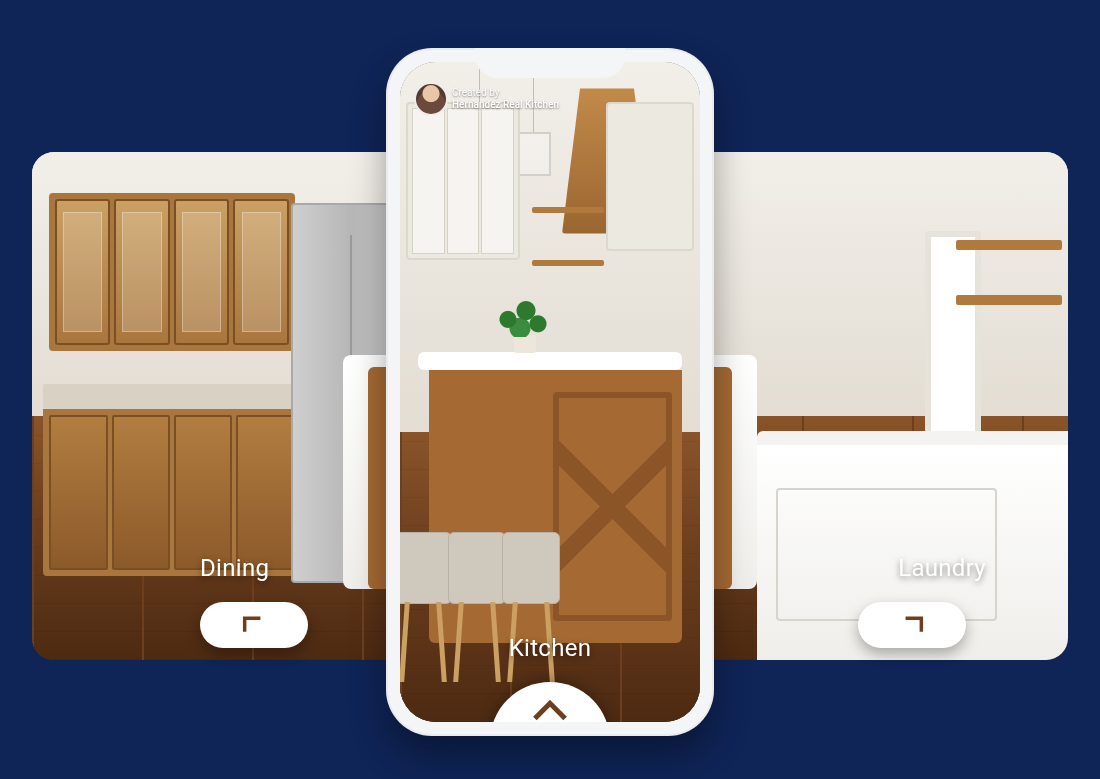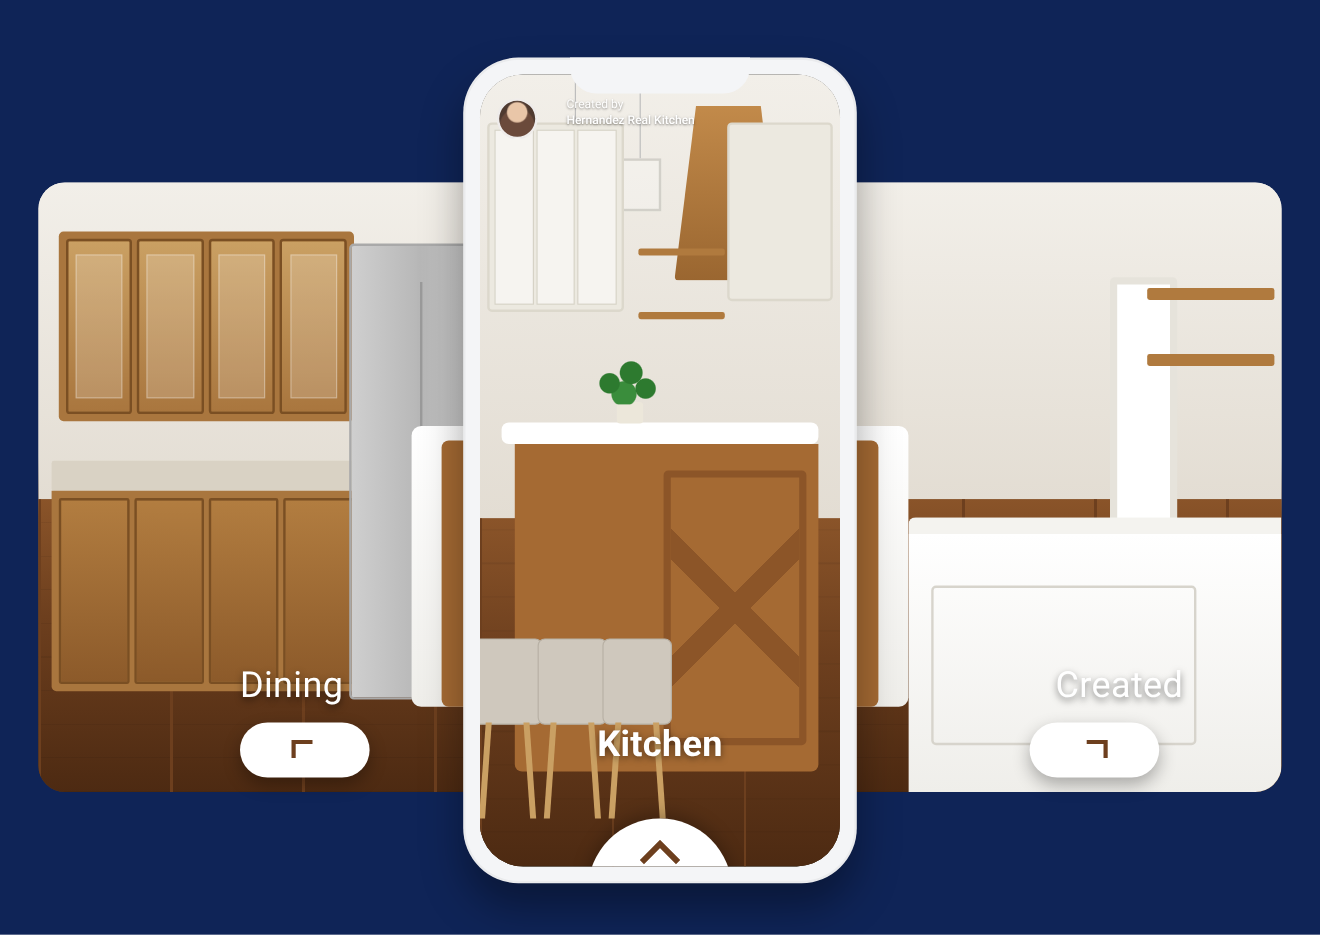--- a/index.html
+++ b/index.html
@@ -115,34 +115,34 @@
   .stool .seat{position:absolute;top:0;left:0;right:0;height:70px;background:#cfc8bd;border-radius:6px;border:1px solid #b8b1a5;}
   .stool .legs{position:absolute;top:70px;left:8px;right:8px;bottom:0;}
   .stool .legs::before,.stool .legs::after{content:"";position:absolute;top:0;bottom:0;width:5px;background:#caa063;}
   .stool .legs::before{left:0;transform:skewX(-4deg);}
   .stool .legs::after{right:0;transform:skewX(4deg);}
   .stool.s1{left:-2%;}
   .stool.s2{left:16%;}
   .stool.s3{left:34%;}
 
   
-  .creator{position:absolute;left:14px;top:20px;display:flex;align-items:flex-start;gap:24px;z-index:6;}
+  .creator{position:absolute;left:14px;top:20px;display:flex;align-items:center;gap:4px;z-index:6;}
   .creator .avatar{width:30px;height:30px;border-radius:50%;border:2px solid rgba(255,255,255,.9);
      background:radial-gradient(circle at 50% 32%,#e9c6a8 0 8px,transparent 9px),
                 radial-gradient(circle at 50% 70%,#6b4a3b 0 14px,transparent 15px),#4f3a30;}
   .creator .txt{color:#fff;font-size:10px;line-height:1.25;text-shadow:0 1px 2px rgba(0,0,0,.5);}
   .creator .txt .l1{opacity:.9;}
   .creator .txt .l2{font-weight:500;}
 
   
-  .nav-label{position:absolute;color:#fff;font-size:30px;font-weight:400;
+  .nav-label{position:absolute;color:#fff;font-size:24px;font-weight:400;
      text-shadow:0 2px 6px rgba(0,0,0,.5);letter-spacing:.3px;white-space:nowrap;text-align:center;}
   .nav-label.left{left:200px;top:554px;}
   .nav-label.right{right:114px;top:554px;}
-  .nav-label.center{position:absolute;left:50%;transform:translateX(-50%);bottom:84px;z-index:7;font-weight:bold;}
+  .nav-label.center{position:absolute;left:50%;transform:translateX(-50%);bottom:60px;z-index:7;}
 
   .pill{width:108px;height:46px;background:#fff;border-radius:999px;
      box-shadow:0 6px 14px rgba(0,0,0,.3);display:flex;align-items:center;justify-content:center;cursor:pointer;}
   .pill svg{width:28px;height:28px;}
   .pill-holder{position:absolute;}
   .pill-holder.left{left:200px;top:602px;}
   .pill-holder.right{right:134px;top:602px;}
 
   .big-pill{position:absolute;left:50%;transform:translateX(-50%);bottom:-20px;width:120px;height:60px;
      background:#fff;border-radius:120px 120px 0 0;box-shadow:0 -4px 14px rgba(0,0,0,.25);
@@ -192,21 +192,21 @@
   <div class="pill-holder left">
     <div class="pill">
       <span>
         <svg viewBox="0 0 24 24">
             <polyline class="chev" points="4,18 4,8 16,8"></polyline>
           </svg>
       </span>
     </div>
   </div>
 
-  <div class="nav-label right">Created</div>
+  <div class="nav-label right">Laundry</div>
   <div class="pill-holder right">
     <div class="pill">
       <span>
         <svg viewBox="0 0 24 24">
             <polyline class="chev" points="20,18 20,8 8,8"></polyline>
           </svg>
       </span>
     </div>
   </div>
 

